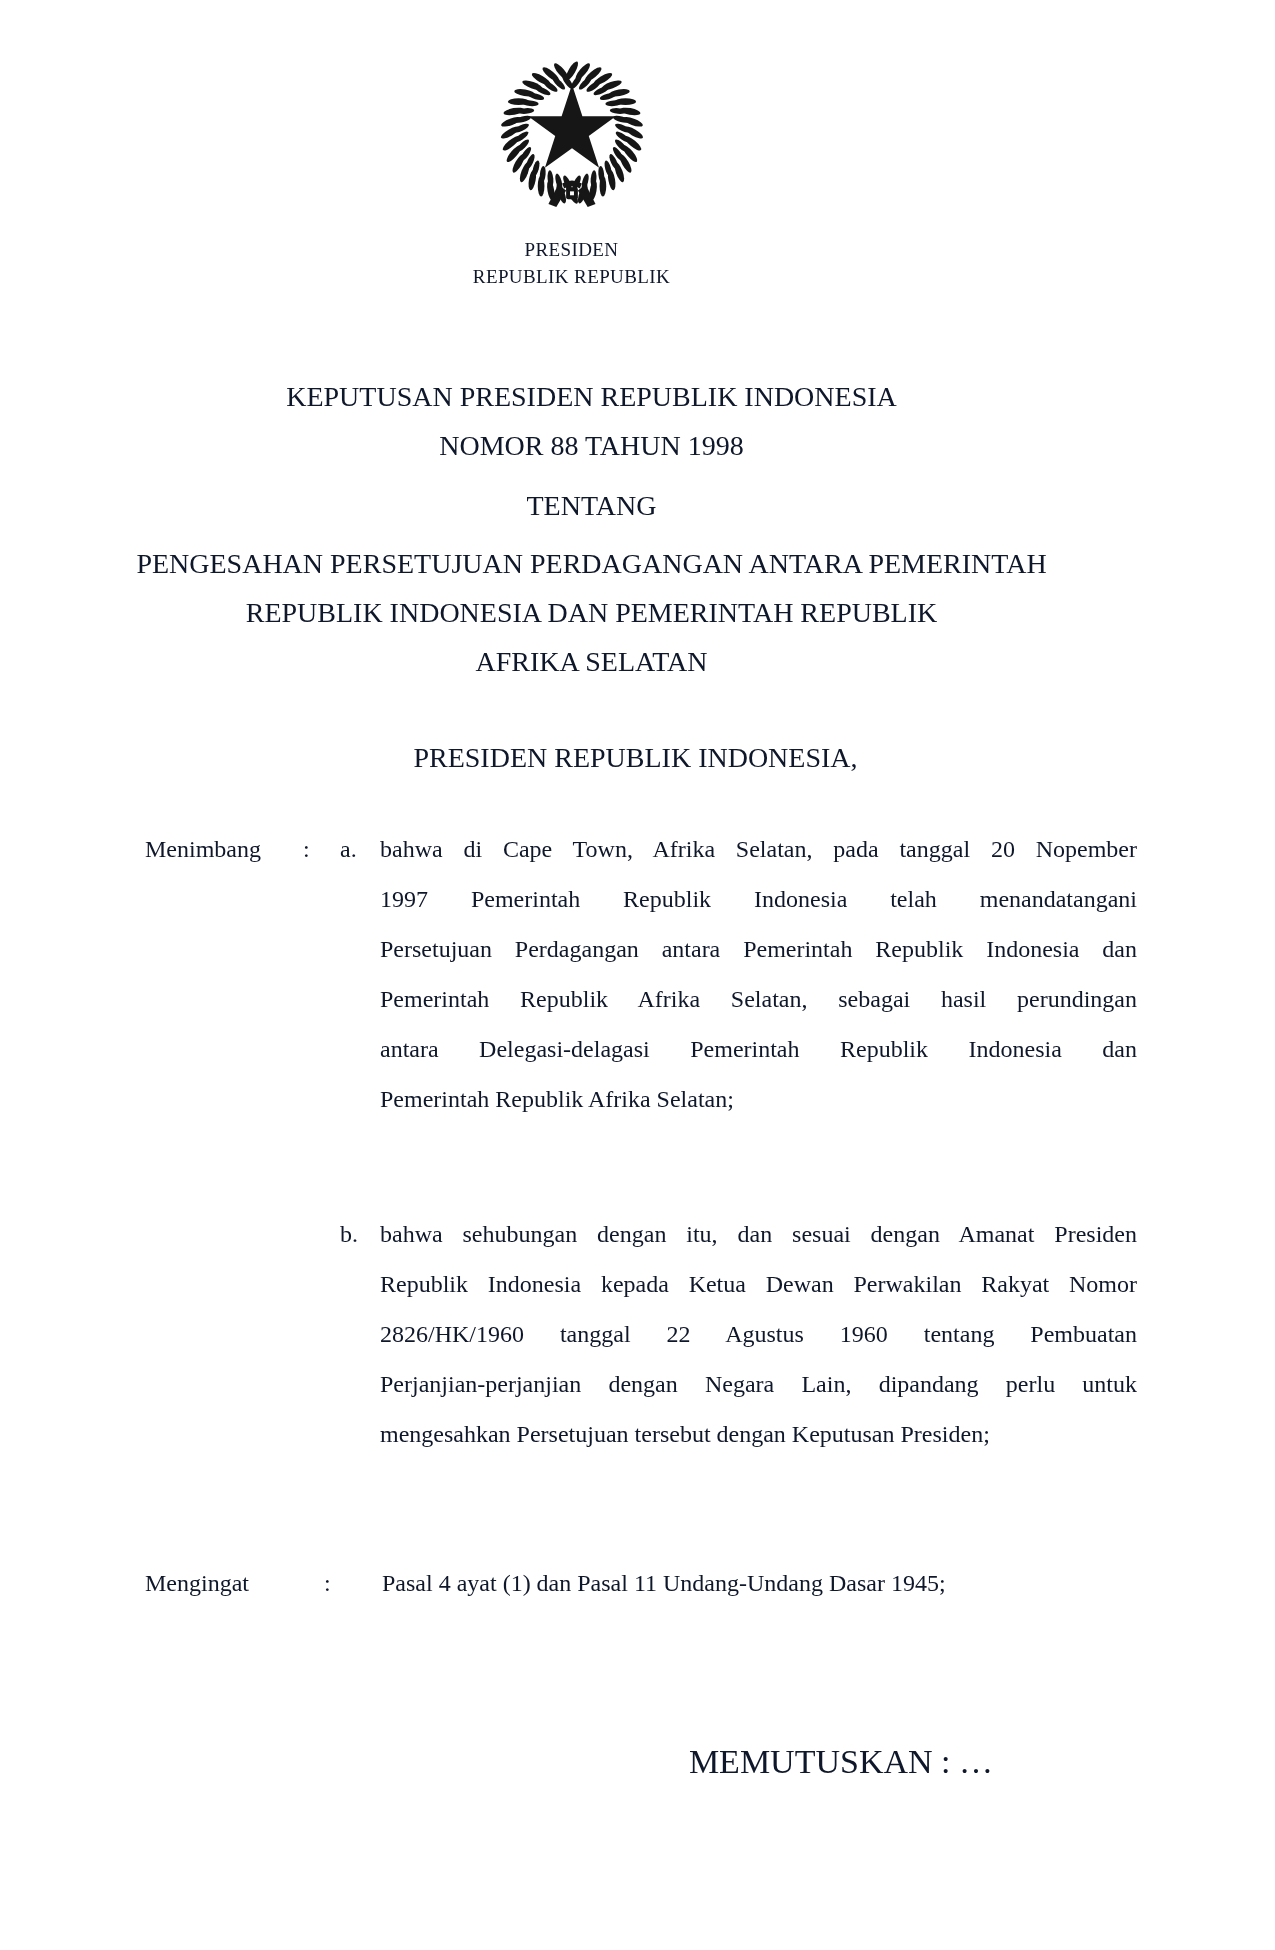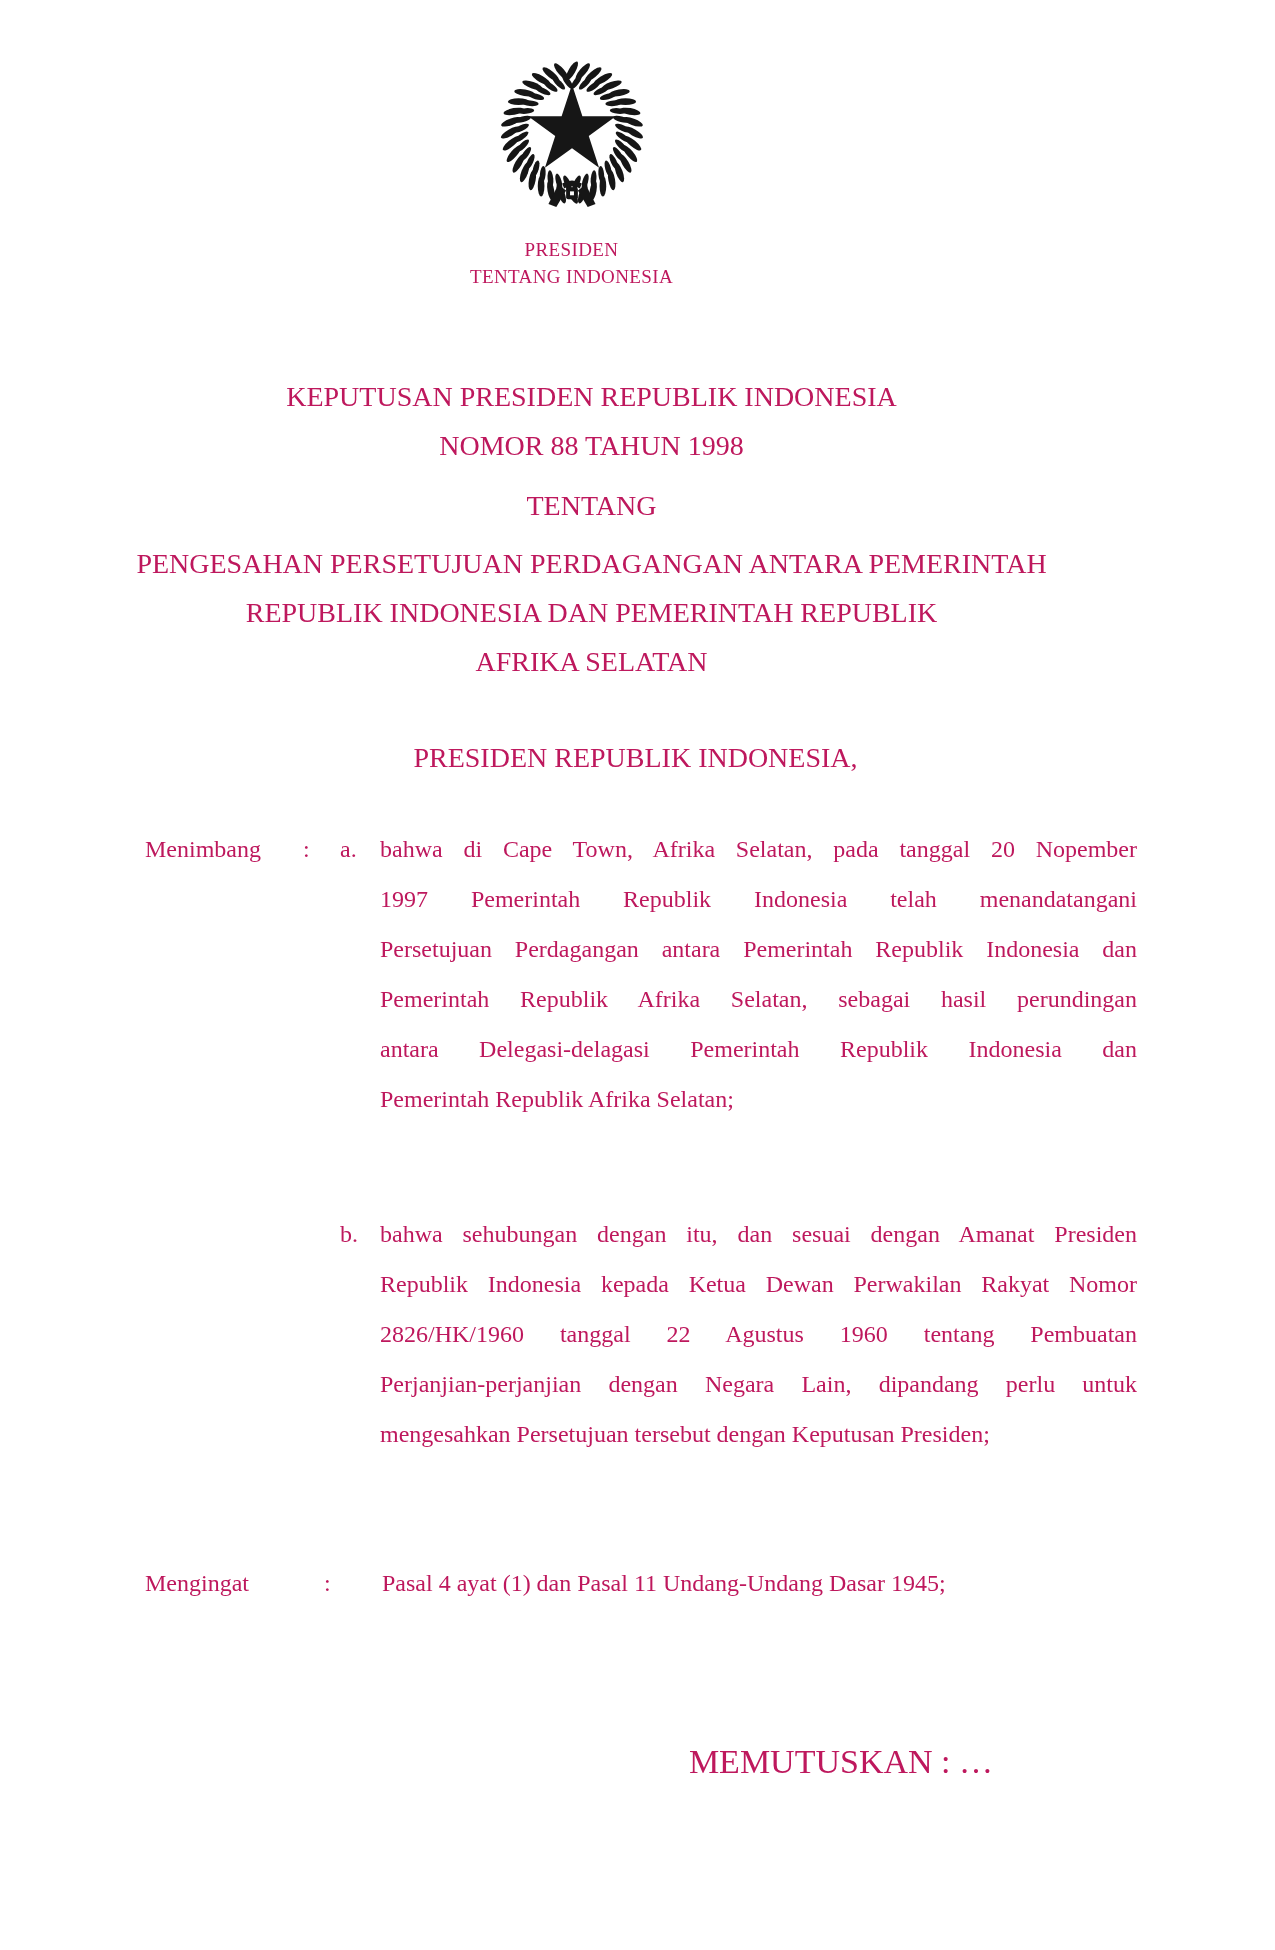--- a/index.html
+++ b/index.html
@@ -1,21 +1,21 @@
 <!DOCTYPE html>
 <html><head>
 <meta charset="utf-8">
 <style>
   html, body { margin: 0; padding: 0; background: #ffffff; }
   .page {
     position: relative;
     width: 1143px;
     height: 1950px;
     background: #ffffff;
-    color: #be185d;
+    color: #0f172a;
     font-family: "Liberation Serif", "DejaVu Serif", serif;
     overflow: hidden;
   }
   .center-line {
     position: absolute;
     left: 0;
     width: 100%;
     text-align: center;
     white-space: nowrap;
   }
@@ -139,21 +139,21 @@
         <path d="M94,129 L104,149 L96,152 L86,135 Z"></path>
         <rect x="74" y="132" width="12" height="12" rx="2"></rect>
         <rect x="78" y="136" width="4" height="4" fill="#ffffff"></rect>
         <path d="M70,128 Q80,122 90,128 L88,133 Q80,128 72,133 Z"></path>
       </g>
     </svg>
   </div>
 
   <div class="center-line hdr-small" style="top:236px;">
     <span class="cell">PRESIDEN</span>
-    <span class="cell">TENTANG INDONESIA</span>
+    <span class="cell">REPUBLIK REPUBLIK</span>
   </div>
 
   <div class="center-line title-line" style="top:381px;">KEPUTUSAN PRESIDEN REPUBLIK INDONESIA</div>
   <div class="center-line title-line" style="top:430px;">NOMOR 88 TAHUN 1998</div>
   <div class="center-line title-line" style="top:490px;">TENTANG</div>
 
   <div class="center-line title-line" style="top:548px;">PENGESAHAN PERSETUJUAN PERDAGANGAN ANTARA PEMERINTAH</div>
   <div class="center-line title-line" style="top:597px;">REPUBLIK INDONESIA DAN PEMERINTAH REPUBLIK</div>
   <div class="center-line title-line" style="top:646px;">AFRIKA SELATAN</div>
 

